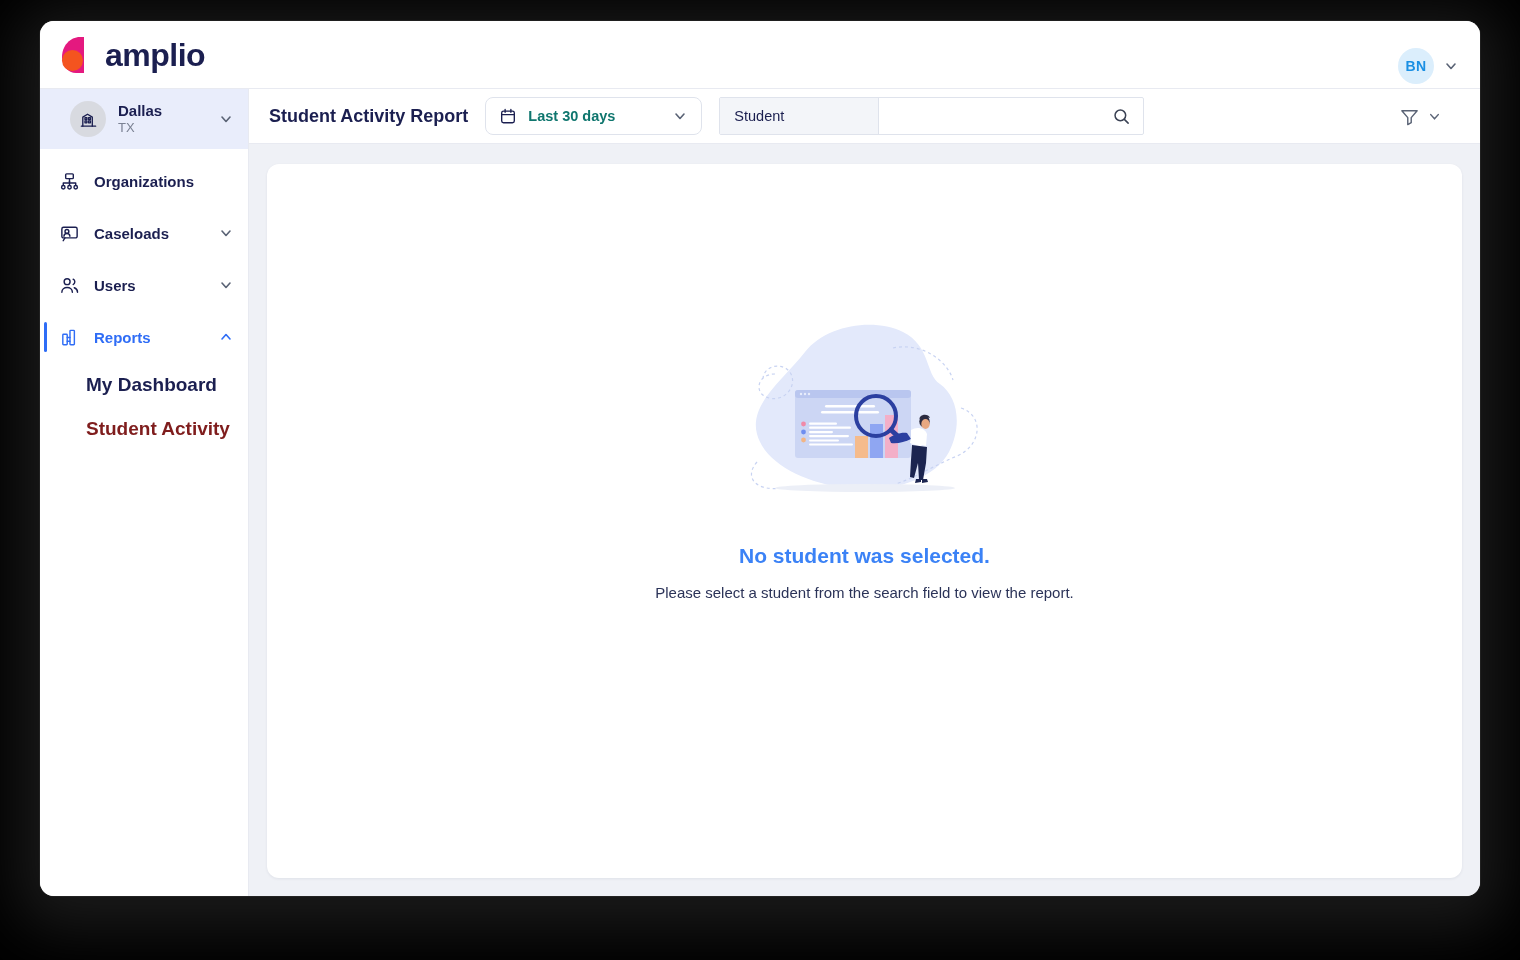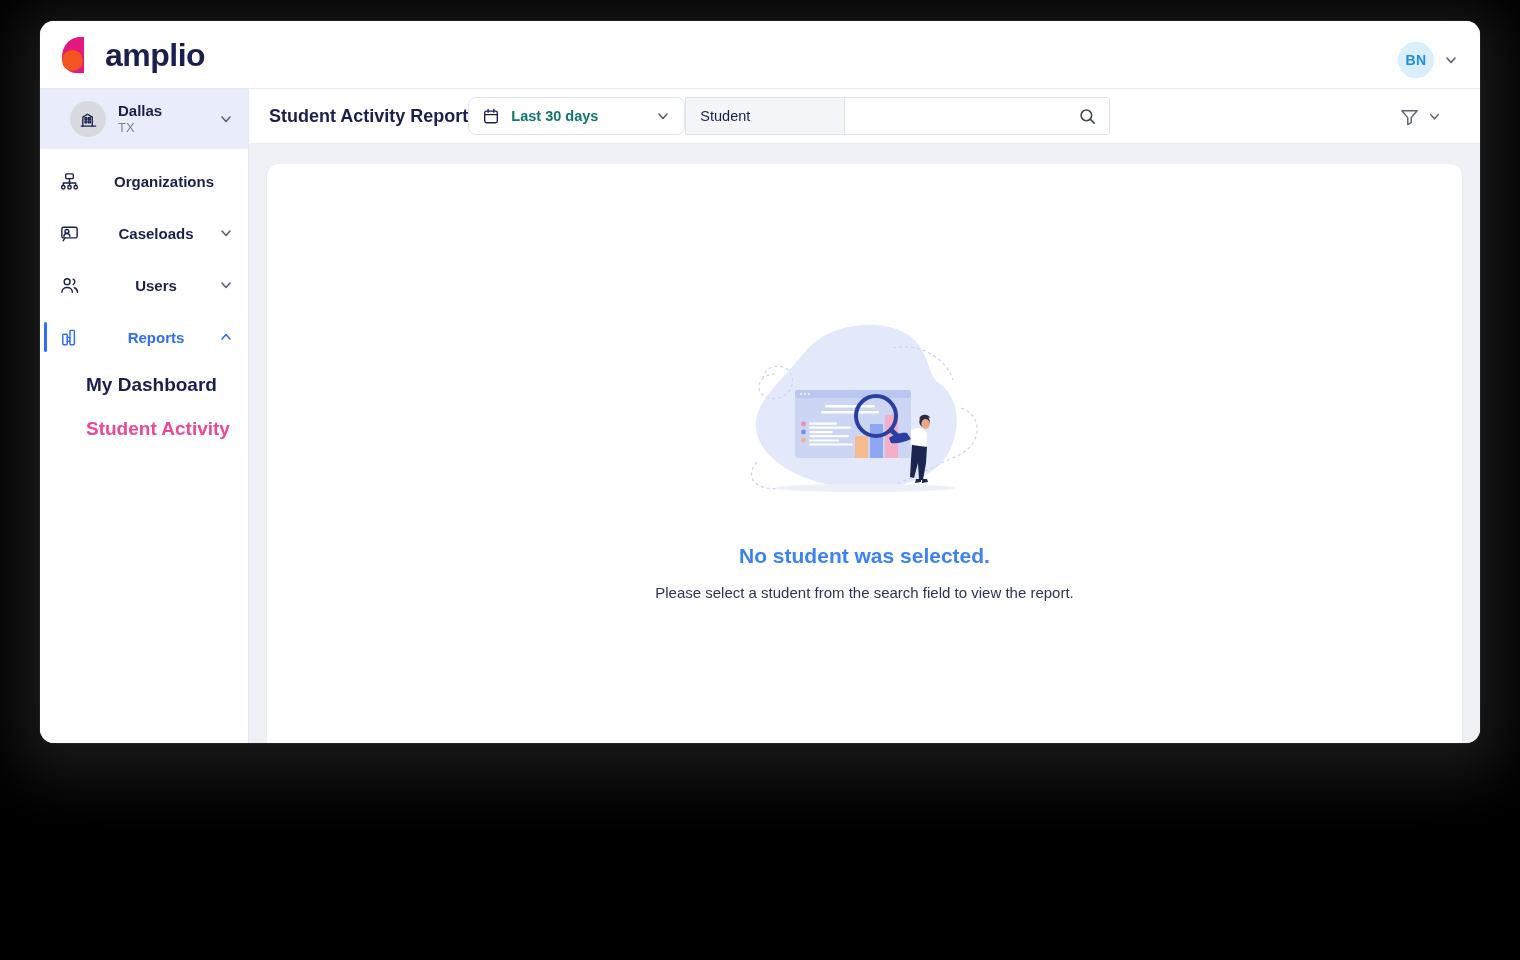--- a/index.html
+++ b/index.html
@@ -18,21 +18,21 @@
     width: 1520px;
     height: 960px;
     background: #000;
   }
 
   .window {
     position: absolute;
     left: 40px;
     top: 21px;
     width: 1440px;
-    height: 722px;
+    height: 875px;
     background: #ffffff;
     border-radius: 14px;
     overflow: hidden;
     box-shadow: 0 10px 60px 24px rgba(255,255,255,0.10),
                 0 0 0 1px rgba(255,255,255,0.06);
   }
 
   
   .topbar {
     position: absolute;
@@ -57,21 +57,21 @@
     font-weight: 700;
     color: #1b1f50;
     letter-spacing: -0.5px;
     margin-left: 1px;
     line-height: 40px;
   }
 
   .avatar-area {
     position: absolute;
     right: 22px;
-    top: 21px;
+    top: 27px;
     display: flex;
     align-items: center;
     gap: 10px;
   }
   .avatar {
     width: 36px; height: 36px;
     border-radius: 50%;
     background: #dbeefc;
     color: #1a8fe3;
     font-size: 14px;
@@ -126,21 +126,20 @@
 
   .nav { padding-top: 6px; }
   .nav-item {
     position: relative;
     display: flex;
     align-items: center;
     height: 52px;
     padding-left: 18px;
     padding-right: 14px;
     cursor: pointer;
-    text-align: center;
   }
   .nav-item .ni-icon {
     width: 22px; height: 22px;
     flex: 0 0 auto;
     color: #1b1f50;
     display: flex;
     align-items: center;
     justify-content: center;
   }
   .nav-item .ni-label {
@@ -168,38 +167,39 @@
   .sub-item {
     display: flex;
     align-items: center;
     height: 44px;
     padding-left: 46px;
     font-size: 19px;
     font-weight: 600;
     color: #1b1f50;
     cursor: pointer;
   }
-  .sub-item.active { color: #ec4899; }
+  .sub-item.active { color: #7f1d1d; }
 
   
   .main {
     position: absolute;
     left: 209px; top: 68px;
     width: 1231px;
     height: 807px;
     background: #eff1f6;
   }
 
   .toolbar {
     height: 55px;
     background: #ffffff;
     border-bottom: 1px solid #e8eaf1;
     display: flex;
     align-items: center;
     padding: 0 34px 0 20px;
+    gap: 17px;
   }
   .page-title {
     font-size: 18px;
     font-weight: 700;
     color: #1b1f50;
     white-space: nowrap;
   }
 
   .date-pick {
     display: flex;

